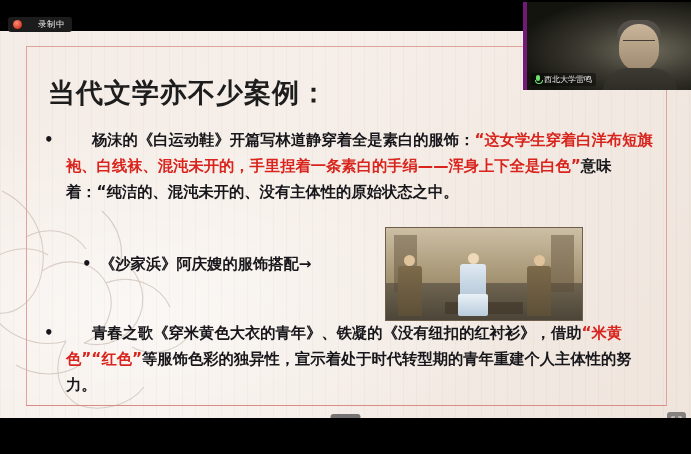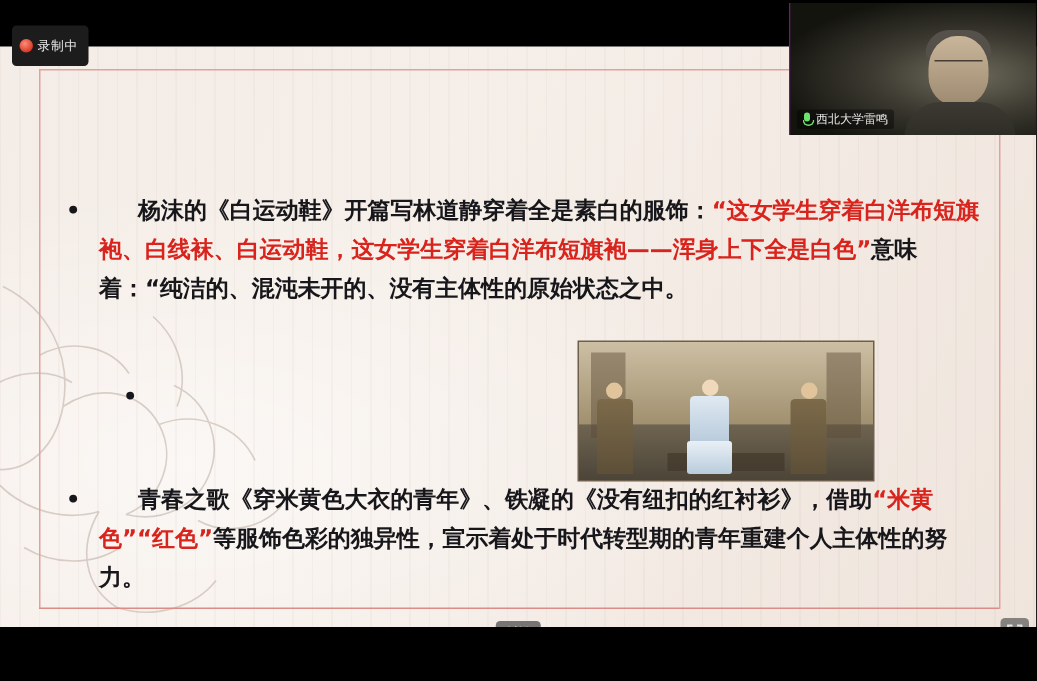--- a/index.html
+++ b/index.html
@@ -98,32 +98,32 @@
     background:rgba(70,70,70,.72);color:#efefef;font-size:8px;line-height:12px;
     padding:1px 7px;border-radius:3px;letter-spacing:.5px;
   }
   .expand-btn{
     position:absolute;right:5px;top:381px;width:19px;height:19px;border-radius:3px;
     background:rgba(90,90,90,.72);display:flex;align-items:center;justify-content:center;
   }
 
   
   .rec-pill{
-    position:absolute;left:8px;top:17px;height:27px;display:flex;align-items:center;gap:3px;
+    position:absolute;left:8px;top:17px;height:15px;display:flex;align-items:center;gap:16px;
     background:#1c1c1c;border-radius:3px;padding:0 7px 0 5px;z-index:9;
   }
   .rec-dot{width:9px;height:9px;border-radius:50%;
     background:radial-gradient(circle at 40% 35%,#ff8b7a,#d63b25 70%);}
   .rec-text{color:#e9e9e9;font-size:8.5px;font-family:"DejaVu Sans","Liberation Sans",sans-serif;
     letter-spacing:.5px;white-space:nowrap;}
 
   
   #video-tile{
     position:absolute;right:0;top:2px;width:164px;height:88px;
-    background:#0a0c0a;overflow:hidden;z-index:10;border-left:1px solid #701a75;
+    background:#0a0c0a;overflow:hidden;z-index:10;border-left:4px solid #701a75;
   }
   .vt-bg{position:absolute;inset:0;
     background:
       radial-gradient(ellipse at 72% 55%, #6e6a5c 0%, #3a382f 40%, #14140f 78%),
       linear-gradient(180deg,#1c1d18,#0b0b08);}
   .vt-person{position:absolute;right:18px;bottom:-10px;width:66px;height:80px;}
   .vt-head{position:absolute;left:12px;top:4px;width:40px;height:46px;border-radius:47% 47% 42% 42%;
     background:linear-gradient(180deg,#c9b69a,#9d8a70);}
   .vt-hair{position:absolute;left:10px;top:0px;width:44px;height:20px;border-radius:22px 22px 6px 6px;
     background:#55504a;}
@@ -170,30 +170,32 @@
         <path d="M96 254 C120 262, 148 254, 162 236"></path>
         <path d="M8 110 C26 96, 50 94, 66 104"></path>
       </svg>
     </div>
 
     <div class="frame-top"></div>
     <div class="frame-left"></div>
     <div class="frame-right"></div>
     <div class="frame-bottom"></div>
 
+    <div class="slide-title">当代文学亦不少案例：</div>
 
     <div class="body-block">
       <div class="bullet-row">
         <span class="bullet-dot">•</span>
-        <span class="bullet-body"><span class="blk">杨沫的《白运动鞋》开篇写林道静穿着全是素白的服饰：</span><span class="red">“这女学生穿着白洋布短旗袍、白线袜、白运动鞋，这女学生穿着白洋布短旗袍——浑身上下全是白色”</span><span class="blk">意味着：“纯洁的、混沌未开的、没有主体性的原始状态之中。</span></span>
+        <span class="bullet-body"><span class="blk">杨沫的《白运动鞋》开篇写林道静穿着全是素白的服饰：</span><span class="red">“这女学生穿着白洋布短旗袍、白线袜、混沌未开的，手里捏着一条素白的手绢——浑身上下全是白色”</span><span class="blk">意味着：“纯洁的、混沌未开的、没有主体性的原始状态之中。</span></span>
       </div>
     </div>
 
     <div class="sub-bullet">
       <span class="bullet-dot">•</span>
+      <span>《沙家浜》阿庆嫂的服饰搭配→</span>
     </div>
 
     <div class="photo">
       <div class="wall"></div>
       <div class="floor"></div>
       <div class="panel" style="left:4%"></div>
       <div class="panel" style="left:84%"></div>
       <div class="table"></div>
       <div class="fig sol1">
         <div class="head"></div>

